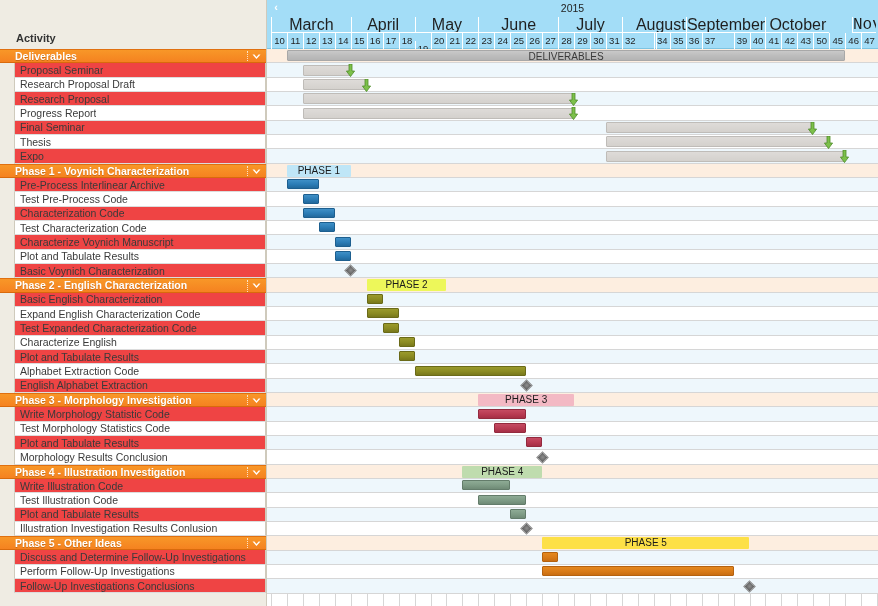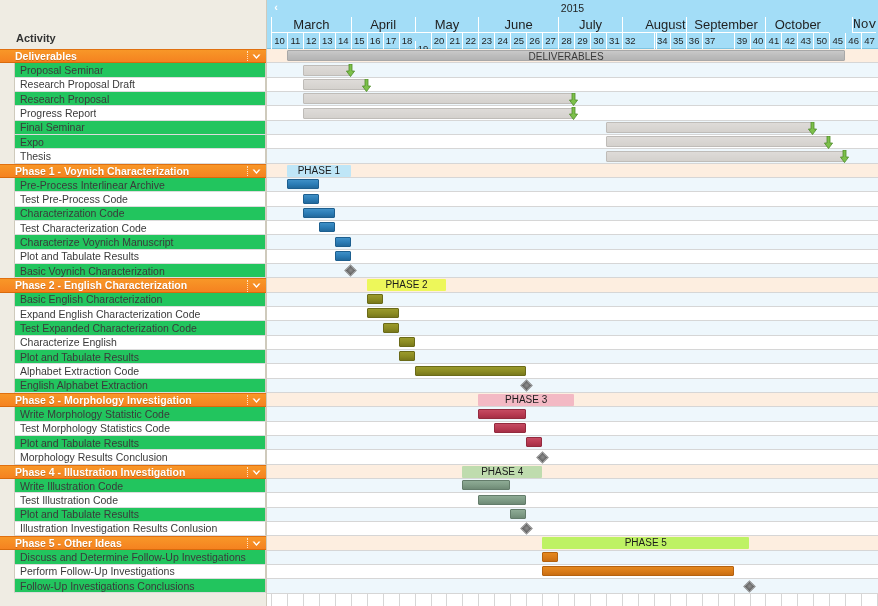--- a/index.html
+++ b/index.html
@@ -46,21 +46,21 @@
     background: linear-gradient(to bottom, #f89728 0%, #f58220 100%);
     border-top: 1px solid #e07010;
     border-bottom: 1px solid #d96a0c;
   }
   .lrow.group .lbl {
     color: #ffffff; font-weight: bold; font-size: 10.5px;
     padding-left: 15px; letter-spacing: 0px;
     text-shadow: 0 1px 0 rgba(120,60,0,.35);
   }
   .lrow.task {
-    background: #22c55e;
+    background: #ef4444;
     border-bottom: 1px solid #dcdcdc;
     border-left: 1px solid #cfcabc;
     border-right: 1px solid #cfcabc;
     margin-left: 14px;
     width: 252px;
   }
   .lrow.task.alt { background: #ffffff; }
   .lrow.task .lbl {
     color: #3a3a3a; font-size: 10.5px; padding-left: 5px;
     white-space: nowrap;
@@ -100,21 +100,21 @@
     position:absolute; left: 3px; top: 1px;
     width: 12px; height: 13px; color:#fff;
     font-size: 11px; line-height: 13px; text-align:center;
     font-weight: bold; cursor: pointer;
   }
   #monthbar {
     position:absolute; left:0; top:17px; height:16px; width: 611px;
   }
   .month {
     position:absolute; top:0; height:16px;
-    text-align:center; font-size:13px; color:#1f1f1f;
+    text-align:center; font-size:16px; color:#1f1f1f;
     line-height:16px;
     border-left: 1px solid #ffffff;
     border-bottom: 1px solid #ffffff;
     overflow:hidden;
   }
   #weekbar {
     position:absolute; left:0; top:33px; height:16px; width:611px;
   }
   .week {
     position:absolute; top:0; height:16px;
@@ -200,25 +200,25 @@
         </div>
         <div class="lrow task">
           <span class="lbl">Research Proposal</span>
         </div>
         <div class="lrow task alt">
           <span class="lbl">Progress Report</span>
         </div>
         <div class="lrow task">
           <span class="lbl">Final Seminar</span>
         </div>
+        <div class="lrow task alt">
+          <span class="lbl">Thesis</span>
+        </div>
         <div class="lrow task">
           <span class="lbl">Expo</span>
-        </div>
-        <div class="lrow task alt">
-          <span class="lbl">Thesis</span>
         </div>
         <div class="lrow group">
           <span class="lbl">Phase 1 - Voynich Characterization</span>
           <span class="chev-sep"></span>
           <span class="chev">
             <svg width="9" height="6" viewBox="0 0 9 6">
               <path d="M0.5 0.5 L4.5 5 L8.5 0.5 L6.6 0.5 L4.5 2.9 L2.4 0.5 Z" fill="#ffffff"></path>
             </svg>
           </span>
         </div>
@@ -531,21 +531,21 @@
         <div class="phase-hdr" style="left: 195.4px; width: 79.75px; top: 416.57px; background: rgb(191, 220, 174);"><span>PHASE 4</span></div>
         <div class="grow task" style="top: 429.9px;"></div>
         <div class="bar" style="left: 195.4px; width: 47.85px; top: 431.4px; background: linear-gradient(rgb(142, 171, 149) 0%, rgb(126, 155, 133) 55%, rgb(111, 138, 118) 100%); border-color: rgb(99, 124, 106);"></div>
         <div class="grow task alt" style="top: 444.23px;"></div>
         <div class="bar" style="left: 211.35px; width: 47.85px; top: 445.73px; background: linear-gradient(rgb(142, 171, 149) 0%, rgb(126, 155, 133) 55%, rgb(111, 138, 118) 100%); border-color: rgb(99, 124, 106);"></div>
         <div class="grow task" style="top: 458.56px;"></div>
         <div class="bar" style="left: 243.25px; width: 15.95px; top: 460.06px; background: linear-gradient(rgb(142, 171, 149) 0%, rgb(126, 155, 133) 55%, rgb(111, 138, 118) 100%); border-color: rgb(99, 124, 106);"></div>
         <div class="grow task alt" style="top: 472.89px;"></div>
         <div class="milestone" style="left: 254.7px; top: 475.39px;"></div>
         <div class="grow group" style="top: 487.22px;"></div>
-        <div class="phase-hdr" style="left: 275.15px; width: 207.35px; top: 488.22px; background: #bef264;"><span>PHASE 5</span></div>
+        <div class="phase-hdr" style="left: 275.15px; width: 207.35px; top: 488.22px; background: #fde047;"><span>PHASE 5</span></div>
         <div class="grow task" style="top: 501.55px;"></div>
         <div class="bar" style="left: 275.15px; width: 15.95px; top: 503.05px; background: linear-gradient(rgb(228, 136, 31) 0%, rgb(217, 123, 24) 55%, rgb(201, 110, 18) 100%); border-color: rgb(181, 98, 15);"></div>
         <div class="grow task alt" style="top: 515.88px;"></div>
         <div class="bar" style="left: 275.15px; width: 191.4px; top: 517.38px; background: linear-gradient(rgb(228, 136, 31) 0%, rgb(217, 123, 24) 55%, rgb(201, 110, 18) 100%); border-color: rgb(181, 98, 15);"></div>
         <div class="grow task" style="top: 530.21px;"></div>
         <div class="milestone" style="left: 478px; top: 532.71px;"></div>
       </div>
   </div>
 
 </div>

